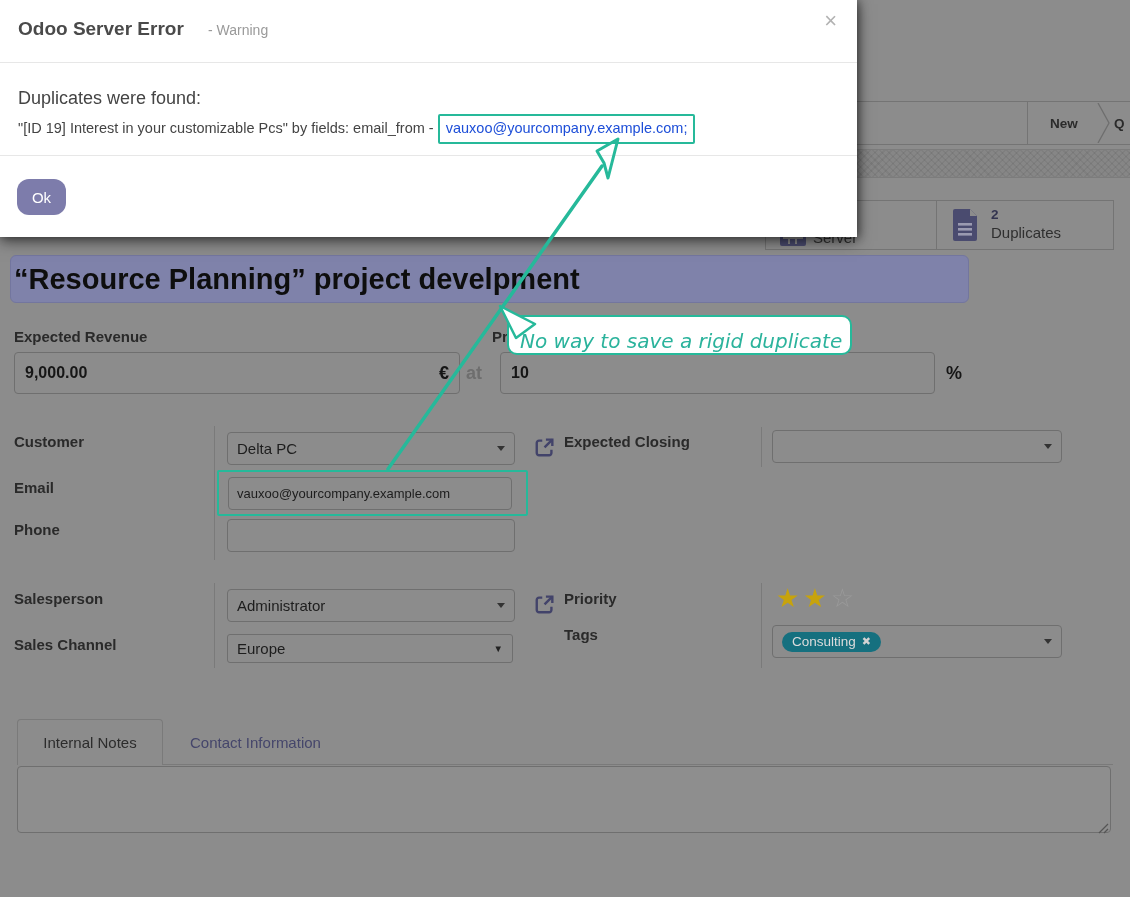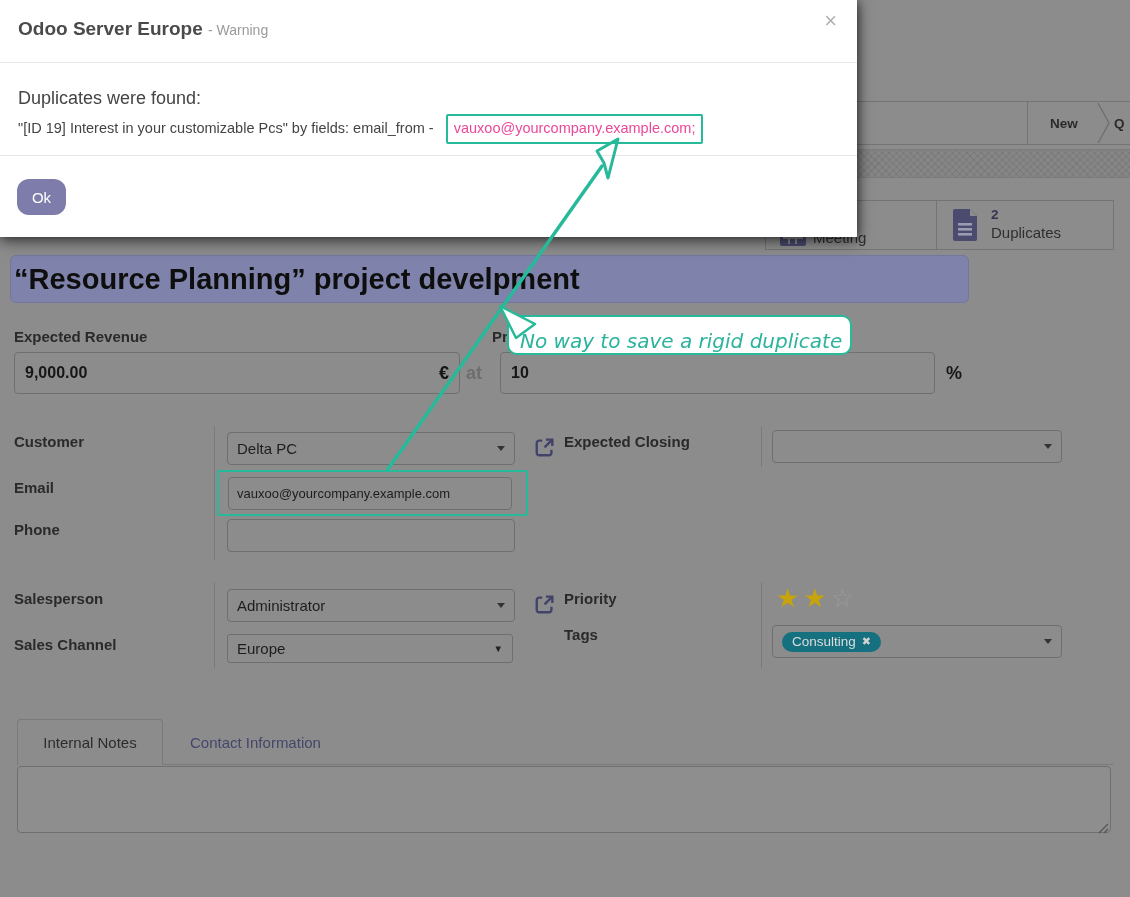--- a/index.html
+++ b/index.html
@@ -90,21 +90,21 @@
   
   .dialog{position:absolute;left:0;top:0;width:857px;height:237px;background:#ffffff;z-index:50;
           box-shadow:0 4px 14px rgba(0,0,0,0.55),2px 0 8px rgba(0,0,0,0.35);}
   .dlg-header{position:absolute;left:0;top:0;right:0;height:62px;border-bottom:1px solid #e7e7e7;}
   .dlg-title{position:absolute;left:18px;top:18px;font-size:19px;font-weight:bold;color:#4a4a4a;}
   .dlg-warn{position:absolute;left:208px;top:22px;font-size:14px;color:#9a9a9a;}
   .dlg-close{position:absolute;right:20px;top:10px;font-size:22px;color:#b2b2b2;cursor:pointer;line-height:22px;}
   .dlg-line1{position:absolute;left:18px;top:88px;font-size:18px;color:#444;}
   .dlg-line2{position:absolute;left:18px;top:114px;font-size:14.5px;color:#444;white-space:nowrap;}
   .dlg-email-box{display:inline-block;border:2px solid #26b99a;border-radius:2px;
-                 padding:4px 6px 6px 6px;margin-left:8px;color:#ec4899;}
+                 padding:4px 6px 6px 6px;margin-left:0;color:#1d4ed8;}
   .dlg-footer-sep{position:absolute;left:0;right:0;top:155px;height:1px;background:#e7e7e7;}
   .ok-btn{position:absolute;left:17px;top:179px;width:49px;height:36px;background:#7d7cab;border:none;
           border-radius:12px;color:#fff;font-size:15px;font-family:"Liberation Sans",sans-serif;cursor:pointer;}
 
   
   .email-anno-box{position:absolute;left:217px;top:470px;width:311px;height:46px;box-sizing:border-box;
                   border:2.5px solid #26b99a;border-radius:2px;z-index:55;pointer-events:none;}
   .arrow-svg{position:absolute;left:0;top:0;z-index:90;pointer-events:none;}
   .bubble{position:absolute;left:507px;top:315px;width:345px;height:40px;background:#ffffff;
           border:2.5px solid #26b99a;border-radius:10px;box-sizing:border-box;z-index:95;
@@ -139,21 +139,21 @@
     <div class="act-btn btn-meeting">
       <span class="icon" style="left:13px;top:22px;">
         <svg width="28" height="24" viewBox="0 0 28 24">
           <rect x="1" y="2" width="26" height="21" rx="2" fill="#4a4b6f"></rect>
           <rect x="4" y="8" width="20" height="3" fill="#8c8c8c"></rect>
           <rect x="9" y="8" width="2" height="13" fill="#8c8c8c"></rect>
           <rect x="16" y="8" width="2" height="13" fill="#8c8c8c"></rect>
           <rect x="4" y="14" width="20" height="2" fill="#8c8c8c"></rect>
         </svg>
       </span>
-      <span class="meeting-label">Meeting</span>
+      <span class="meeting-label">Server</span>
     </div>
 
     <div class="act-btn btn-duplicates">
       <span class="icon" style="left:15px;top:7px;">
         <svg width="28" height="34" viewBox="0 0 28 34">
           <path d="M3 1 h15 l7 7 v23 a2 2 0 0 1 -2 2 h-20 a2 2 0 0 1 -2 -2 v-28 a2 2 0 0 1 2 -2 z" fill="#4a4b6f"></path>
           <path d="M18 1 l7 7 h-7 z" fill="#8c8c8c"></path>
           <rect x="6" y="15" width="14" height="2.6" fill="#9a9ab0"></rect>
           <rect x="6" y="20" width="14" height="2.6" fill="#9a9ab0"></rect>
           <rect x="6" y="25" width="14" height="2.6" fill="#9a9ab0"></rect>
@@ -251,21 +251,21 @@
     <textarea class="notes" style=""></textarea>
     <span class="resize-grip">
       <svg width="12" height="12">
           <path d="M11 2 L2 11 M11 7 L7 11" stroke="#555" stroke-width="1.2" fill="none"></path>
         </svg>
     </span>
   </div>
 
   <div class="dialog">
     <div class="dlg-header">
-      <span class="dlg-title">Odoo Server Europe</span>
+      <span class="dlg-title">Odoo Server Error</span>
       <span class="dlg-warn">- Warning</span>
       <span class="dlg-close">×</span>
     </div>
     <div class="dlg-line1">Duplicates were found:</div>
     <div class="dlg-line2">
       <span>"[ID 19] Interest in your customizable Pcs" by fields: email_from -</span>
       <span class="dlg-email-box">vauxoo@yourcompany.example.com;</span>
     </div>
     <div class="dlg-footer-sep"></div>
     <button class="ok-btn">Ok</button>

